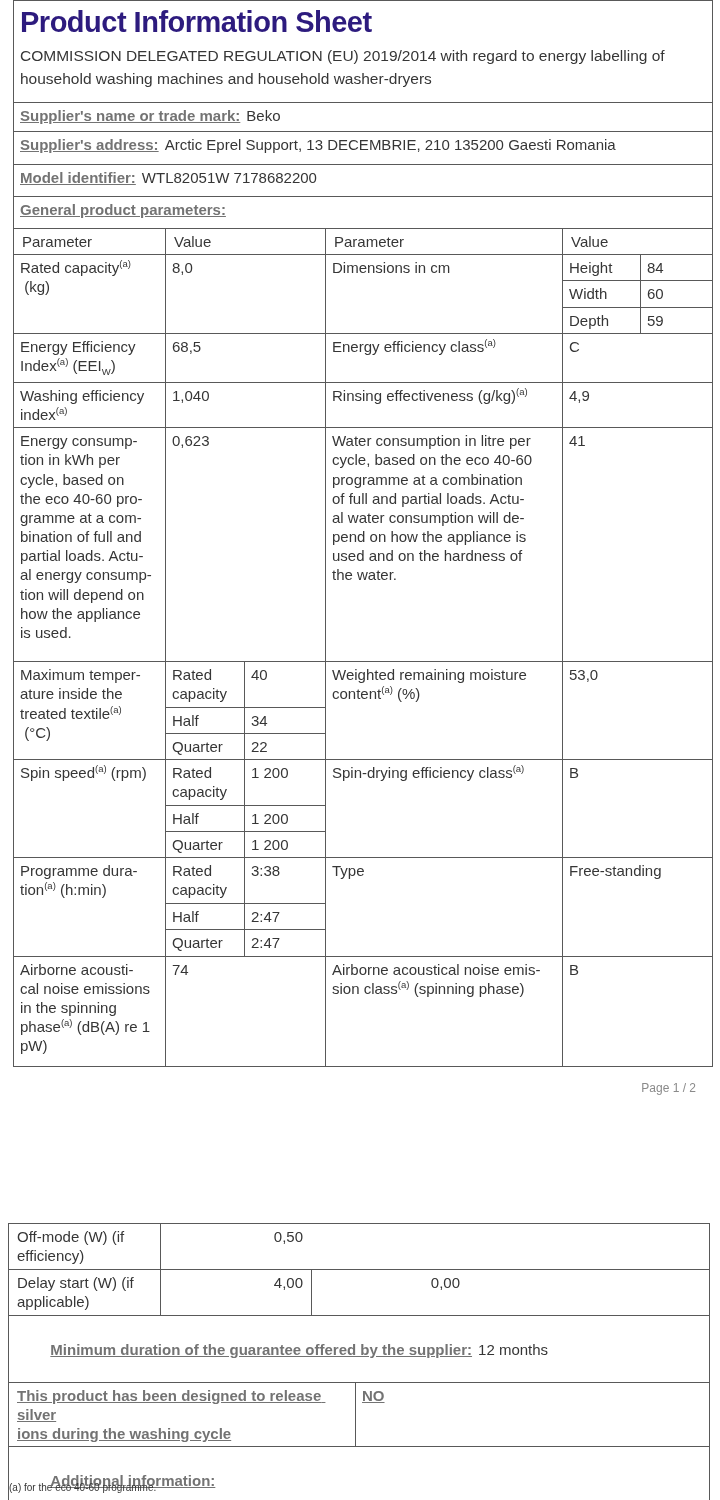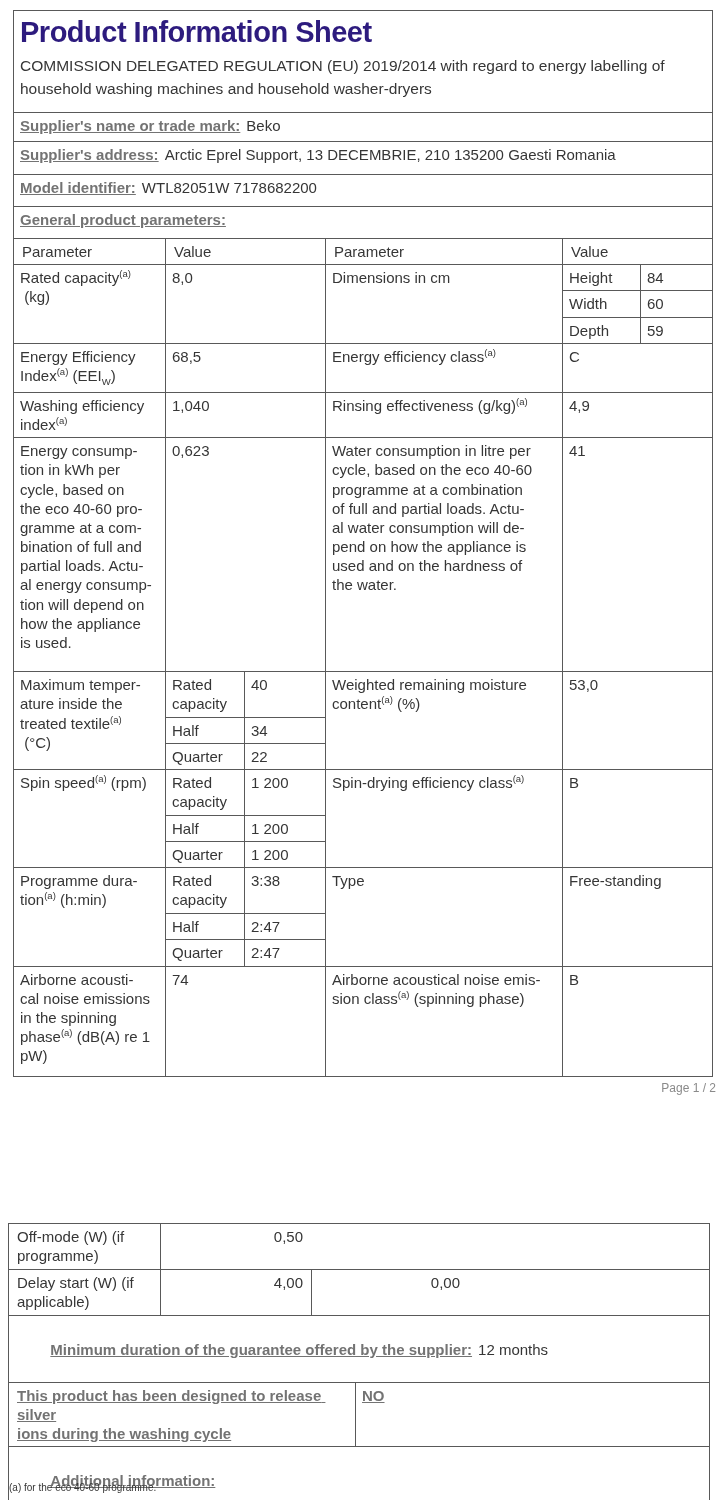--- a/index.html
+++ b/index.html
@@ -8,36 +8,36 @@
     --text-color:#363636;
     --muted-color:#8a8a8a;
   }
   html,body{margin:0;padding:0;background:#ffffff;}
   .page{
     position:relative;width:720px;height:1500px;background:#ffffff;
     font-family:"Liberation Sans", sans-serif;color:var(--text-color);
     font-size:15px;line-height:1.28;overflow:hidden;
   }
   
-  table.main{position:absolute;left:13px;top:10px;border-collapse:collapse;table-layout:fixed;}
+  table.main{position:absolute;left:13px;top:0;border-collapse:collapse;table-layout:fixed;}
   table.main td{border:1px solid var(--border-color);vertical-align:top;padding:3px 6px;text-align:left;}
   td.title-cell{padding:8px 10px 6px 10px;}
   .title{color:var(--title-color);font-size:29px;font-weight:bold;letter-spacing:-0.5px;}
   .reg{margin-top:4px;font-size:15.5px;line-height:1.45;white-space:pre-line;}
   td.lblrow{padding:6px 8px;}
   .b{font-weight:bold;color:#737373;text-decoration:underline;}
   .gap{display:inline-block;width:6px;}
   tr.hdr td{padding:3px 8px;}
   .rich{white-space:pre-wrap;}
   .val{text-align:right;padding-right:8px;}
   .pl{padding-left:8px;}
   sup{font-size:9.5px;line-height:0;vertical-align:super;}
   sub{font-size:9.5px;line-height:0;vertical-align:sub;}
   
-  .page-label{position:absolute;top:1081px;right:4px;font-size:12px;color:var(--muted-color);}
+  .page-label{position:absolute;top:1081px;right:24px;font-size:12px;color:var(--muted-color);}
   .footnote{position:absolute;top:1482px;left:9px;font-size:10px;}
   
   .t2{position:absolute;left:8px;top:1223px;width:702px;border:1px solid var(--border-color);box-sizing:border-box;}
   .t2row{display:flex;align-items:stretch;border-top:1px solid var(--border-color);}
   .t2row:first-child{border-top:none;}
   .t2c{box-sizing:border-box;border-left:1px solid var(--border-color);padding:3px 6px;white-space:pre-wrap;}
   .t2c:first-child{border-left:none;padding-left:8px;}
   .t2 .val{padding-right:8px;}
 </style>
 </head>
@@ -217,21 +217,21 @@
       <td colspan="2">B</td>
     </tr>
   </tbody>
     </table>
 
   <div class="page-label">Page 1 / 2</div>
 
   <div class="t2">
     <div class="t2row" style="min-height:45px">
       <div class="t2c" style="width:151px">Off-mode (W) (if
-programme)</div>
+efficiency)</div>
       <div class="t2c val" style="width:151px;text-align:right">0,50</div>
     </div>
     <div class="t2row" style="min-height:45px">
       <div class="t2c" style="width:151px">Delay start (W) (if
 applicable)</div>
       <div class="t2c val" style="width:151px;text-align:right">4,00</div>
       <div class="t2c val" style="width:157px;text-align:right">0,00</div>
     </div>
     <div class="t2row" style="min-height:32px">
       <div class="t2c" style="width:702px;padding-top:5px">

